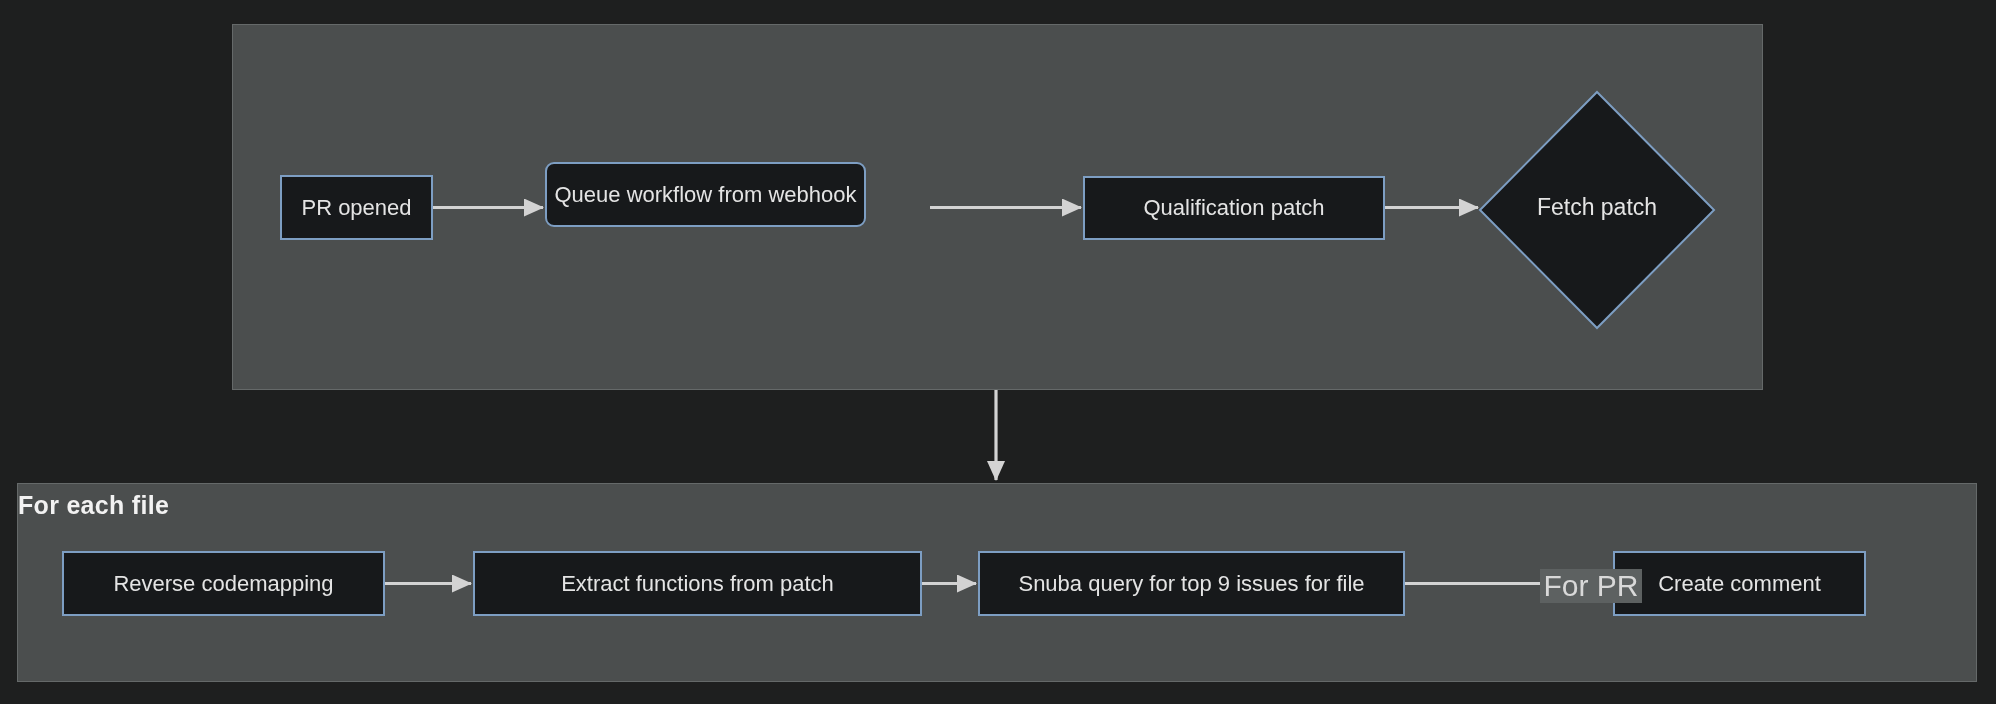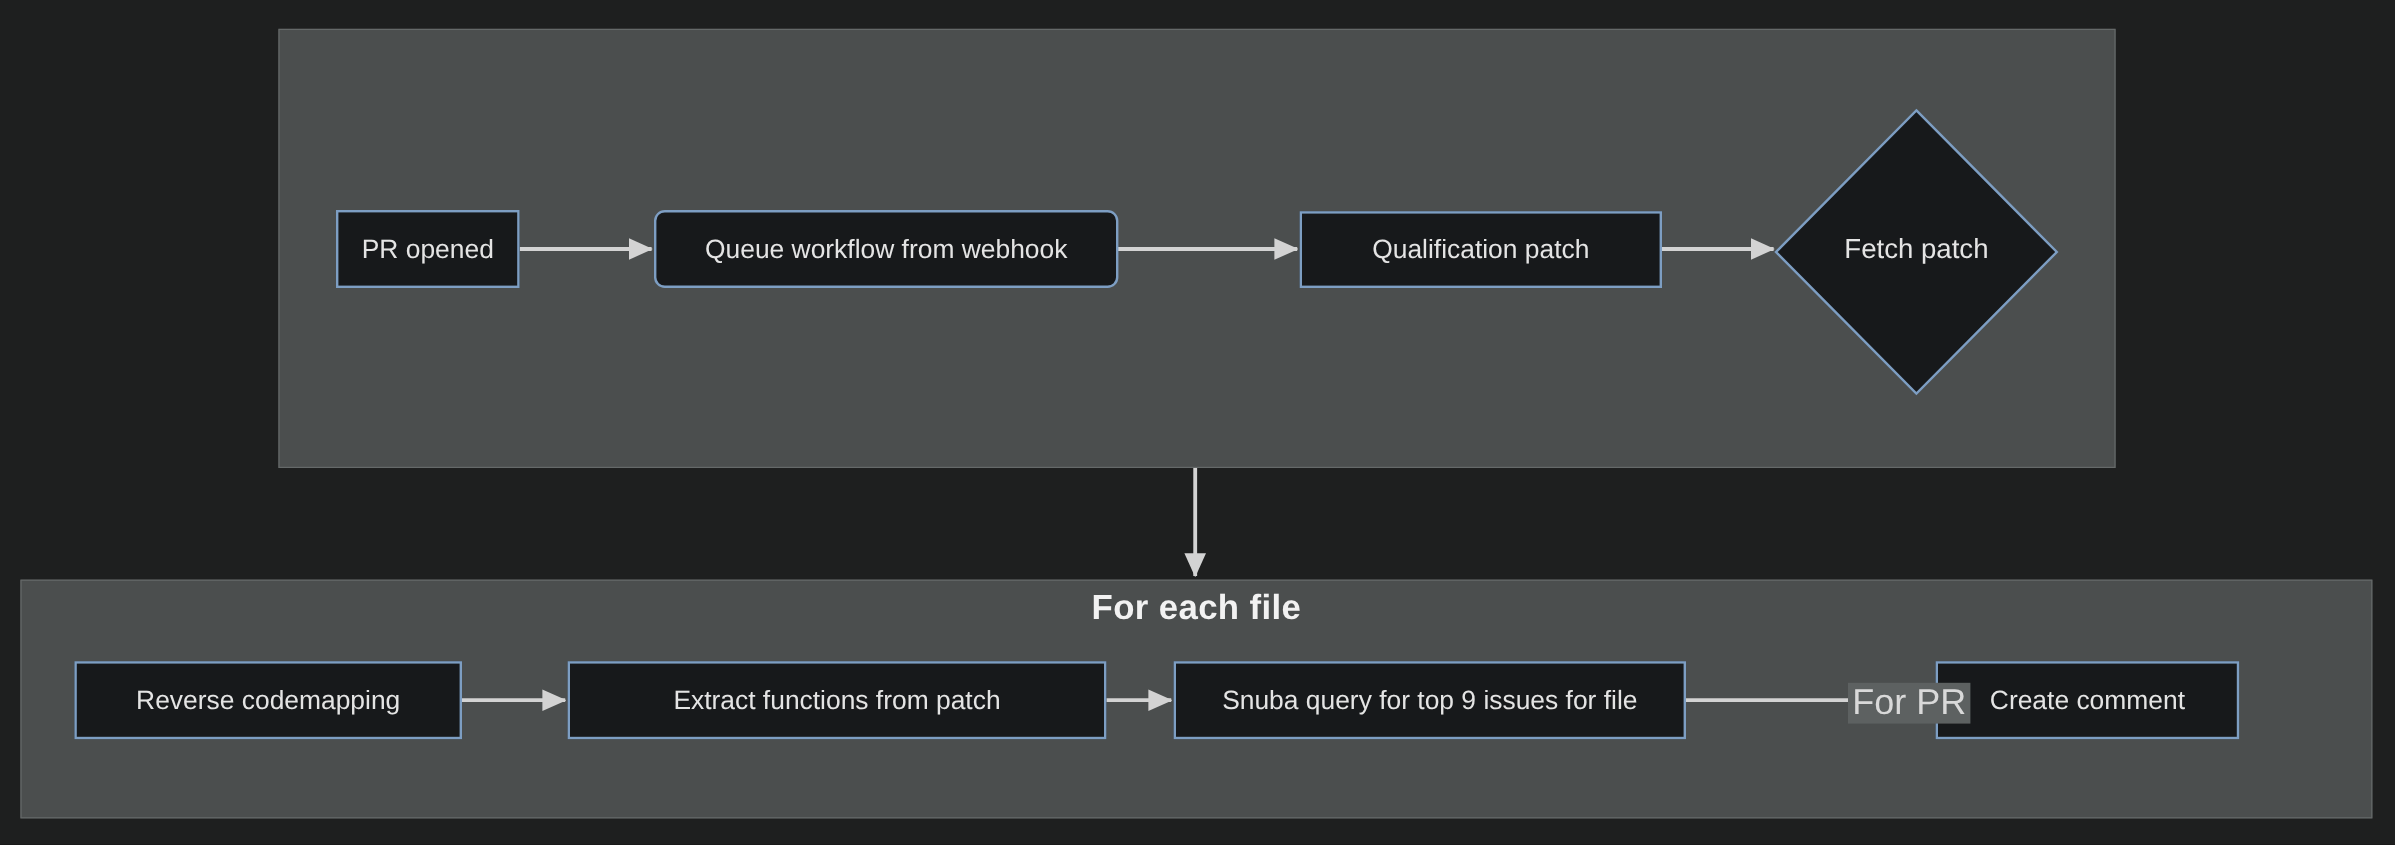--- a/index.html
+++ b/index.html
@@ -16,23 +16,23 @@
     background: #4b4e4e;
     border: 1.5px solid #656969;
     box-sizing: border-box;
     z-index: 0;
   }
   .cluster-top    { left: 232px; top: 24px;  width: 1531px; height: 366px; }
   .cluster-bottom { left: 17px;  top: 483px; width: 1960px; height: 199px; }
   .cluster-title {
     position: absolute;
     left: 0; right: 0; top: 7px;
-    text-align: center;
+    text-align: left;
     color: #f2f2f2;
-    font-size: 29px;
+    font-size: 25px;
     font-weight: 600;
     letter-spacing: 0.3px;
   }
   .edge-layer {
     position: absolute;
     left: 0; top: 0;
     width: 1996px; height: 704px;
     z-index: 1;
   }
   .node {
@@ -43,21 +43,21 @@
     box-sizing: border-box;
     background: #17191b;
     border: 2px solid #7d9ec3;
     color: #e4e4e4;
     font-size: 22px;
     white-space: nowrap;
     z-index: 2;
   }
   .node.rounded { border-radius: 9px; }
   .node-pr-opened   { left: 280px;  top: 175px; width: 153px; height: 65px; }
-  .node-queue       { left: 545px;  top: 175px; width: 387px; height: 65px; }
+  .node-queue       { left: 545px;  top: 162px; width: 321px; height: 65px; }
   .node-qual        { left: 1083px; top: 176px; width: 302px; height: 64px; }
   .node-reverse     { left: 62px;   top: 551px; width: 323px; height: 65px; }
   .node-extract     { left: 473px;  top: 551px; width: 449px; height: 65px; }
   .node-snuba       { left: 978px;  top: 551px; width: 427px; height: 65px; }
   .node-create      { left: 1592px; top: 551px; width: 253px; height: 65px; margin-left: 21px; }
   .diamond-label {
     position: absolute;
     left: 1480px; top: 194px; width: 234px;
     text-align: center;
     color: #e4e4e4;

